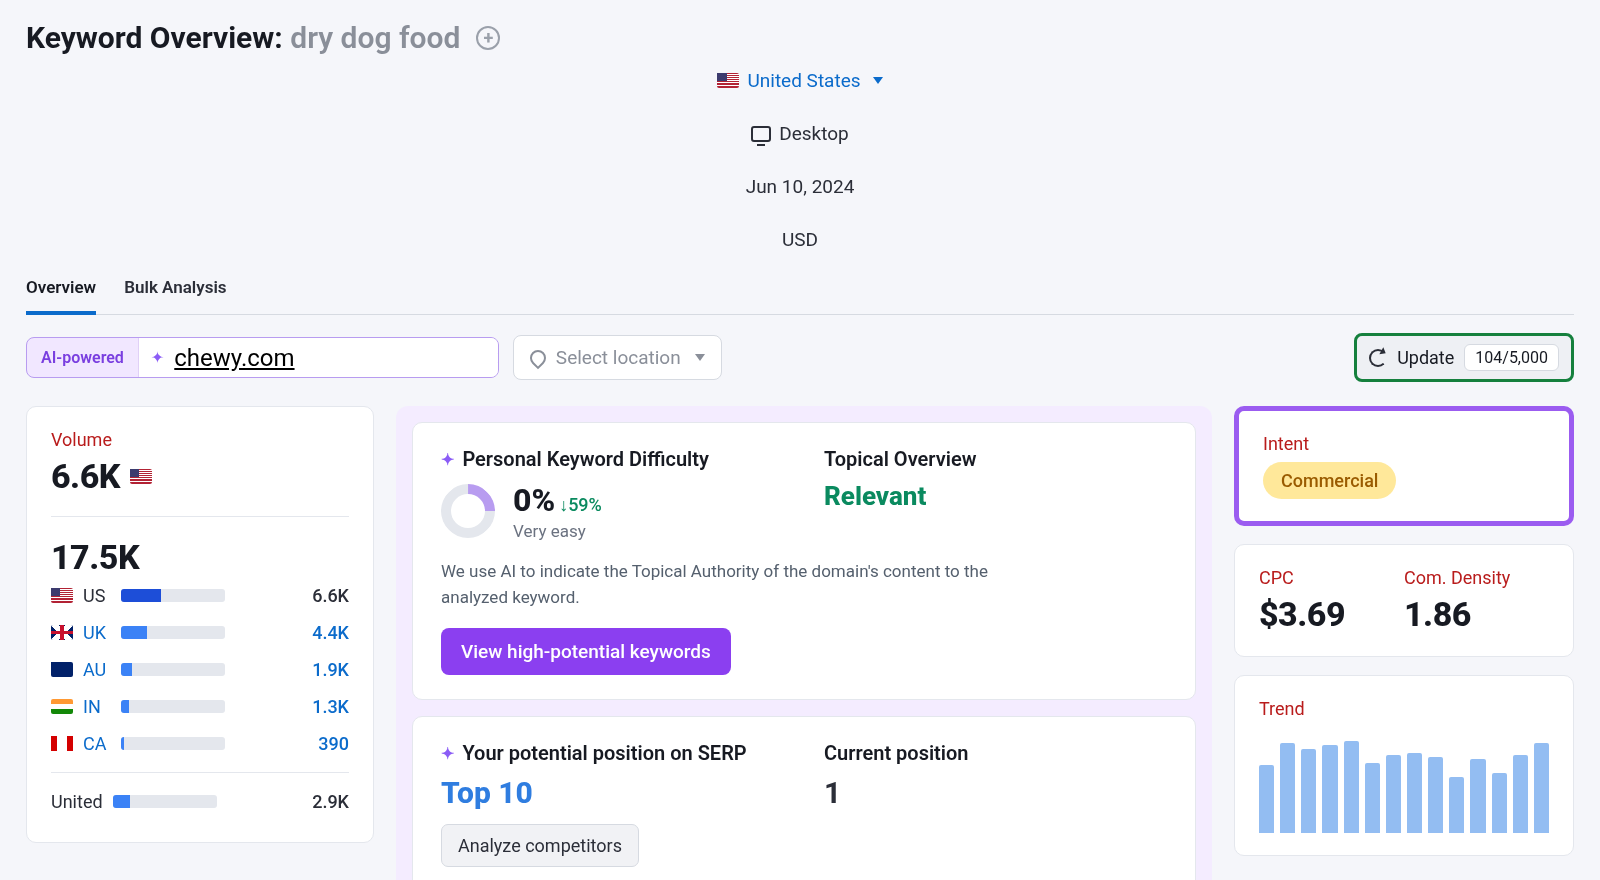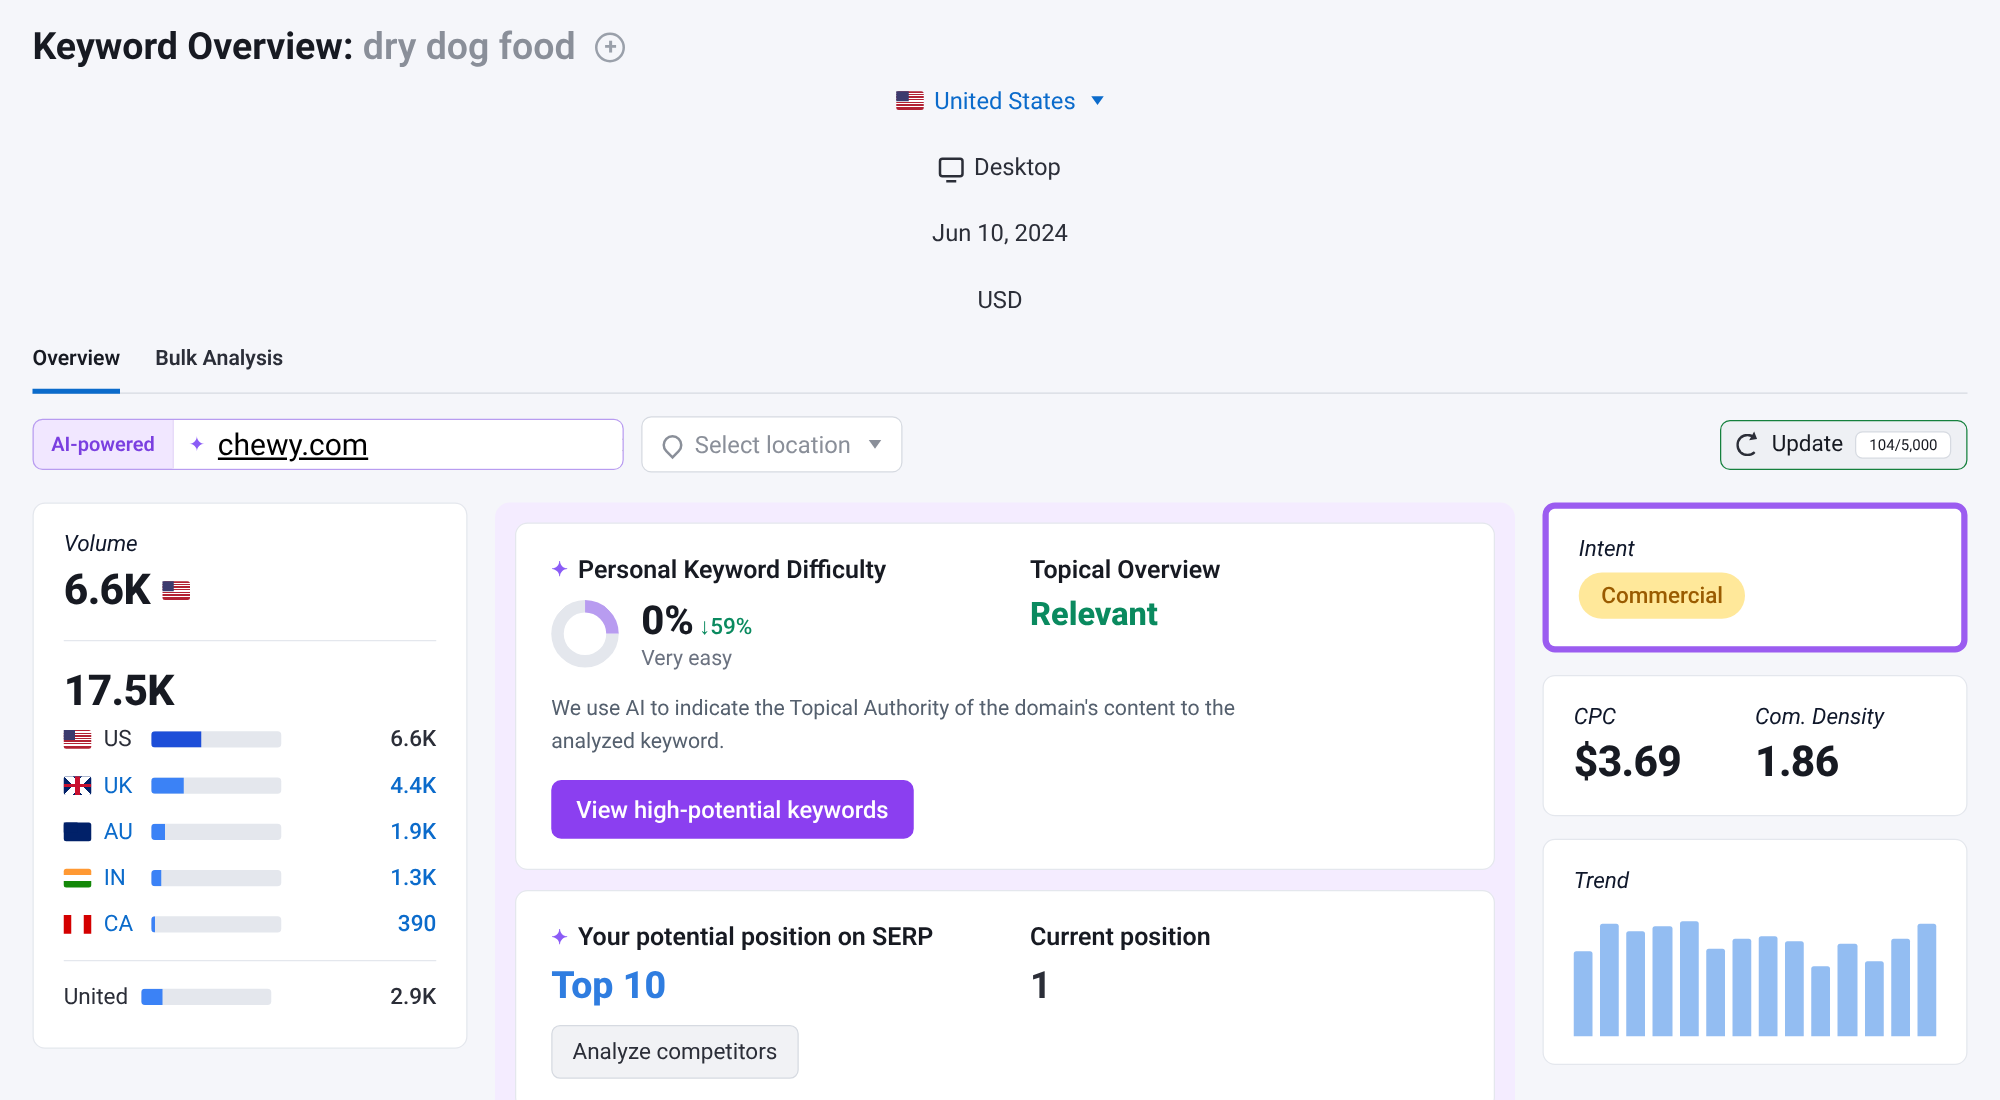--- a/index.html
+++ b/index.html
@@ -37,29 +37,29 @@
 .filter-row { display:flex; align-items:center; gap:14px; margin-bottom:24px; }
 .ai-wrap { display:flex; align-items:stretch; border:1px solid #b89cf0; background:#f1e7ff; border-radius:8px; overflow:hidden;justify-content:space-between; }
 .ai-label { color:#7a3fe0; font-size:16px; font-weight:600; padding:10px 14px; display:flex; align-items:center; }
 .ai-input { background:#fff; border:none; border-left:1px solid #e0d0f7; display:flex; align-items:center; gap:10px; padding:0 12px; width:360px; }
 .sparkle { color:#8b5cf6; font-size:16px; }
 .ai-input input { border:none; outline:none; font-size:24px; flex:1; background:transparent;text-decoration:underline; }
 .clear-x { color:#8a8f99; font-size:20px; cursor:pointer; }
 .loc-sel { border:1px solid #d6dae1; border-radius:8px; padding:10px 16px; display:flex; align-items:center; gap:10px; color:#8a8f99; font-size:19px; cursor:pointer; background:#fff; }
 .pin-icon { width:16px; height:16px; border:2px solid #8a8f99; border-radius:50% 50% 50% 0; transform:rotate(-45deg); }
 .spacer { flex:1; }
-.update-btn { display:flex; align-items:center; gap:10px; border:1px solid #15803d; background:#eef0f4; border-radius:8px; padding:8px 12px; cursor:pointer; font-size:18px; }
+.update-btn { display:flex; align-items:center; gap:10px; border:3px solid #15803d; background:#eef0f4; border-radius:8px; padding:8px 12px; cursor:pointer; font-size:18px; }
 .refresh-icon { width:18px; height:18px; border:2px solid #2b2e38; border-right-color:transparent; border-radius:50%; position:relative; }
 .refresh-icon::after { content:""; position:absolute; top:-3px; right:-1px; width:0; height:0; border-left:5px solid #2b2e38; border-top:4px solid transparent; border-bottom:4px solid transparent; transform:rotate(30deg); }
-.quota { background:#fff; border:1px solid #d6dae1; border-radius:6px; padding:3px 10px; font-size:12px; }
+.quota { background:#fff; border:1px solid #d6dae1; border-radius:6px; padding:3px 10px; font-size:16px; }
 
 .grid { display:grid; grid-template-columns: 348px 1fr 340px; gap:22px; align-items:start; }
 
 .card { background:#fff; border:1px solid #e4e7ed; border-radius:10px; padding:22px 24px; }
-.card-label { font-size:18px; color:#0f172a; margin-bottom:6px;font-style:italic; }
+.card-label { font-size:18px; color:#b91c1c; margin-bottom:6px; }
 .big { font-size:34px; font-weight:800; letter-spacing:-0.5px; }
 
 .vol-card .big { display:flex; align-items:center; gap:10px; }
 .divider { height:1px; background:#e4e7ed; margin:20px 0; }
 .country-row { display:flex; align-items:center; gap:10px; font-size:18px; padding:8px 0; }
 .country-row .cc { color:#0b6bcb; width:28px; cursor:pointer; }
 .country-row.other .cc { color:#2b2e38; cursor:default; }
 .bar { flex:0 0 104px; height:13px; background:#e4e7ed; border-radius:3px; overflow:hidden; }
 .bar > div { height:100%; background:#3b82f6; }
 .bar.us > div { background:#1d4ed8; }

